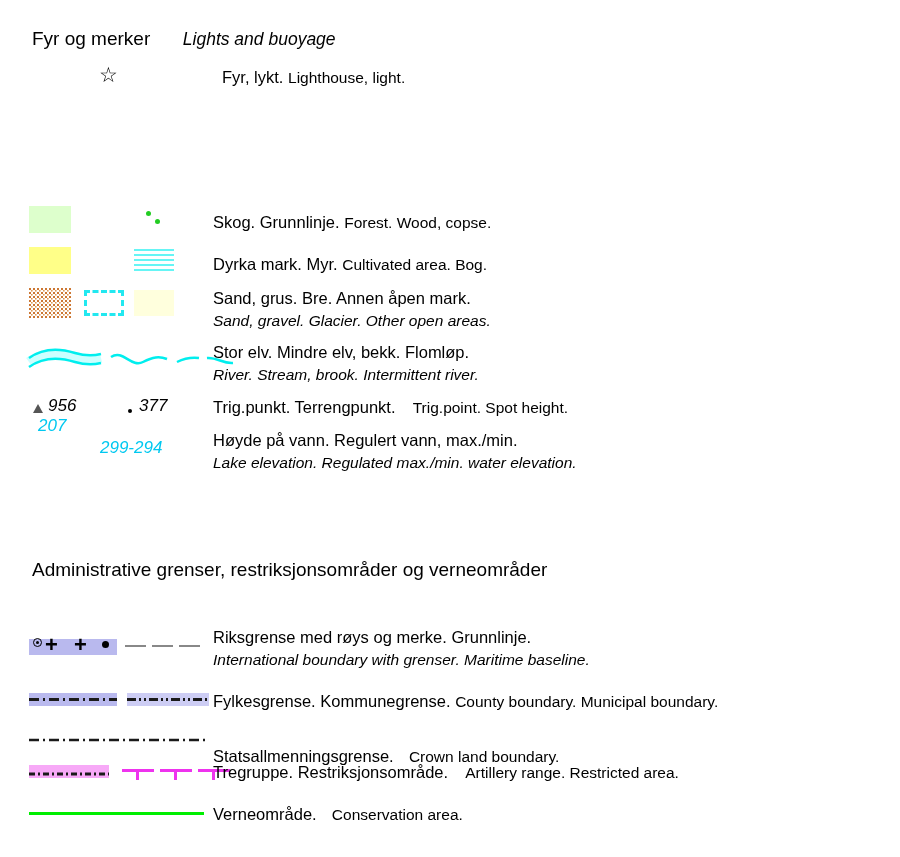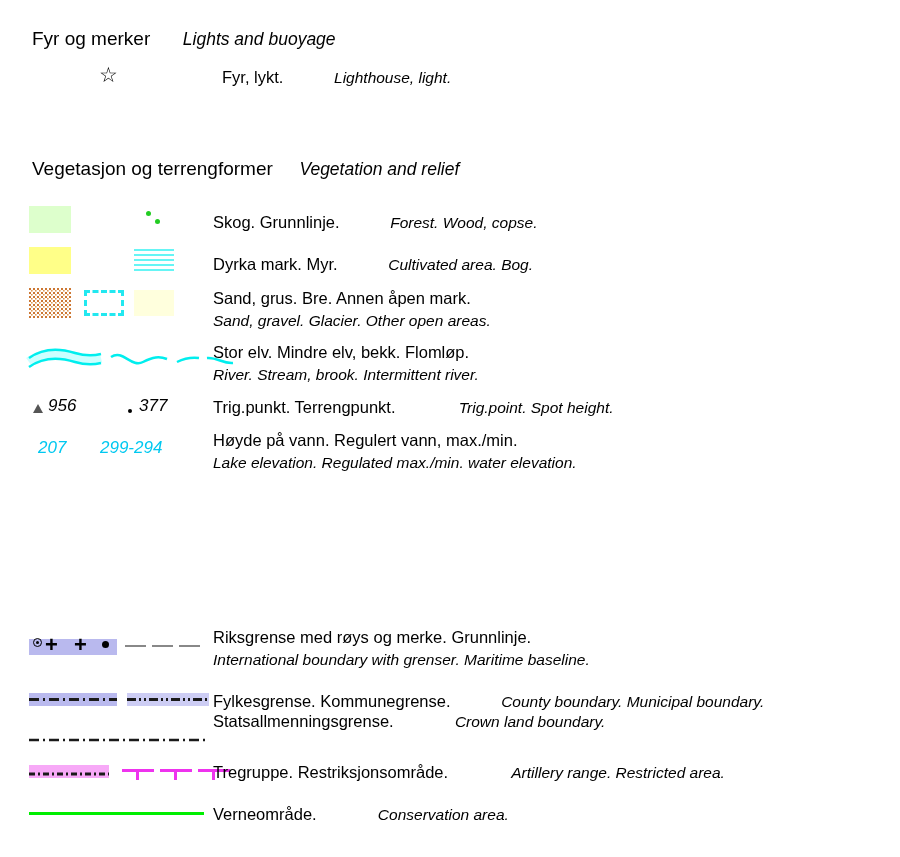--- a/index.html
+++ b/index.html
@@ -37,21 +37,21 @@
 
   
   .row { position: absolute; }
   .label {
     position: absolute;
     white-space: nowrap;
     font-size: 16.5px;
     line-height: 19px;
   }
   .label .no { font-style: normal; }
-  .label .en { font-style: italic; font-size: 15.5px; margin-left: 46px; }
+  .label .en { font-size: 15.5px; }
   .label.second {
     font-style: italic;
     font-size: 15.5px;
   }
 
   
   .sym { position: absolute; }
   .swatch { position: absolute; }
 
   .star {
@@ -167,25 +167,20 @@
   </div>
 
   <div class="row">
     <div class="star" style="left:99px; top:64px;">☆</div>
     <div class="label" style="left:222px; top:68px;">
       <span class="no">Fyr, lykt.</span>
       <span class="en">Lighthouse, light.</span>
     </div>
   </div>
 
-  <div class="section-head" style="left:32px; top:158px;">
-    <span class="no">Vegetasjon og terrengformer</span>
-    <span style="display:inline-block;width:16px"></span>
-    <span class="en">Vegetation and relief</span>
-  </div>
 
   <div class="row">
     <div class="swatch" style="left:29px; top:206px; width:42px; height:27px; background:#ddffcc;"></div>
     <div class="dot-green" style="left:146px; top:211px;"></div>
     <div class="dot-green" style="left:155px; top:219px;"></div>
     <div class="label" style="left:213px; top:213px;">
       <span class="no">Skog. Grunnlinje.</span>
       <span class="en">Forest. Wood, copse.</span>
     </div>
   </div>
@@ -253,30 +248,33 @@
     <div class="spot-dot" style="left:128px; top:409px;"></div>
     <div class="num black" style="left:139px; top:396px;">377</div>
     <div class="label" style="left:213px; top:398px;">
       <span class="no">Trig.punkt. Terrengpunkt.</span>
       <span style="display:inline-block;width:8px"></span>
       <span class="en">Trig.point. Spot height.</span>
     </div>
   </div>
 
   <div class="row">
-    <div class="num cyan" style="left:38px; top:438px;">207</div>
+    <div class="num cyan" style="left:38px; top:416px;">207</div>
     <div class="num cyan" style="left:100px; top:438px;">299-294</div>
     <div class="label" style="left:213px; top:431px;">
       <span class="no">Høyde på vann. Regulert vann, max./min.</span>
     </div>
     <div class="label second" style="left:213px; top:453px;">
       <span>Lake elevation. Regulated max./min. water elevation.</span>
     </div>
   </div>
 
+  <div class="section-head" style="left:32px; top:559px;">
+    <span class="no">Administrative grenser, restriksjonsområder og verneområder</span>
+  </div>
 
   <div class="row">
     <div class="band band-lav" style="left:29px; top:639px; width:88px; height:16px;"></div>
     <div class="ringdot" style="left:33px; top:638px;"></div>
     <div class="plus" style="left:45px; top:634px;">+</div>
     <div class="plus" style="left:74px; top:634px;">+</div>
     <div class="bigdot" style="left:102px; top:641px;"></div>
     <div class="gdash" style="left:125px; top:645px; width:21px;"></div>
     <div class="gdash" style="left:152px; top:645px; width:21px;"></div>
     <div class="gdash" style="left:179px; top:645px; width:21px;"></div>
@@ -302,21 +300,21 @@
     <div class="label" style="left:213px; top:692px;">
       <span class="no">Fylkesgrense. Kommunegrense.</span>
       <span class="en">County boundary. Municipal boundary.</span>
     </div>
   </div>
 
   <div class="row">
     <svg style="position:absolute; left:29px; top:735px;" width="180" height="10">
       <line x1="0" y1="5" x2="180" y2="5" stroke="#1a1a1a" stroke-width="2.5" stroke-dasharray="10 4 2 4"></line>
     </svg>
-    <div class="label" style="left:213px; top:712px;">
+    <div class="label" style="left:213px; top:747px;">
       <span class="no">Statsallmenningsgrense.</span>
       <span style="display:inline-block;width:6px"></span>
       <span class="en">Crown land boundary.</span>
     </div>
   </div>
 
   <div class="row">
     <div class="band band-mag" style="left:29px; top:765px; width:80px; height:13px;">
       <svg width="80" height="13">
         <line x1="0" y1="9" x2="80" y2="9" stroke="#1a1a1a" stroke-width="3" stroke-dasharray="6 3 2 3"></line>

